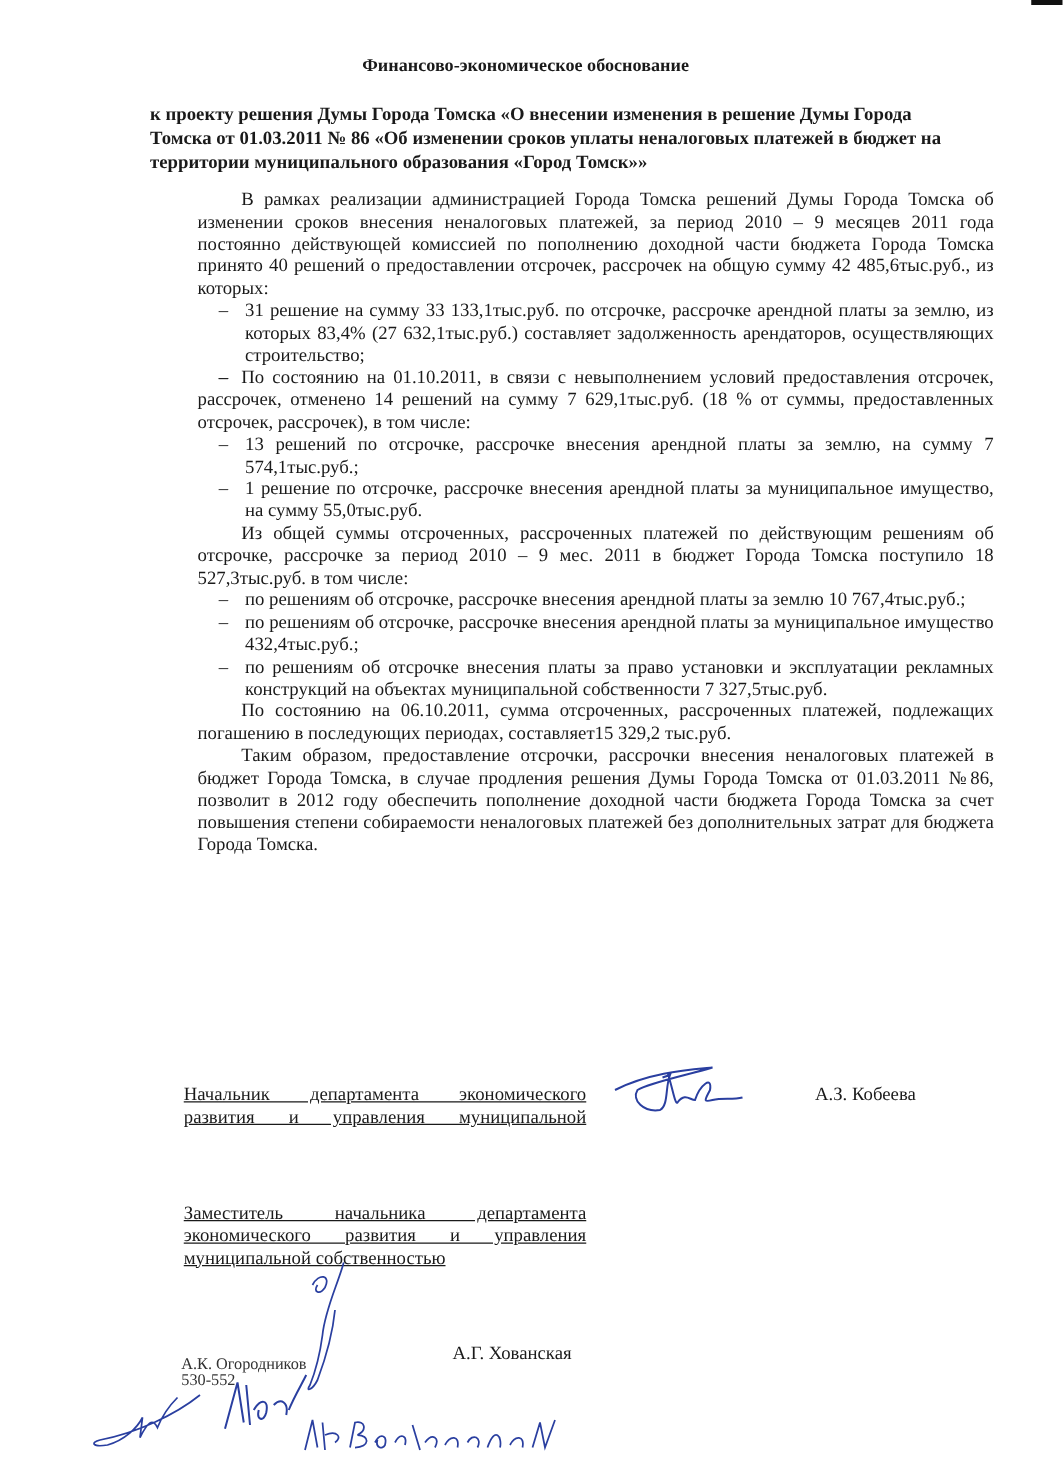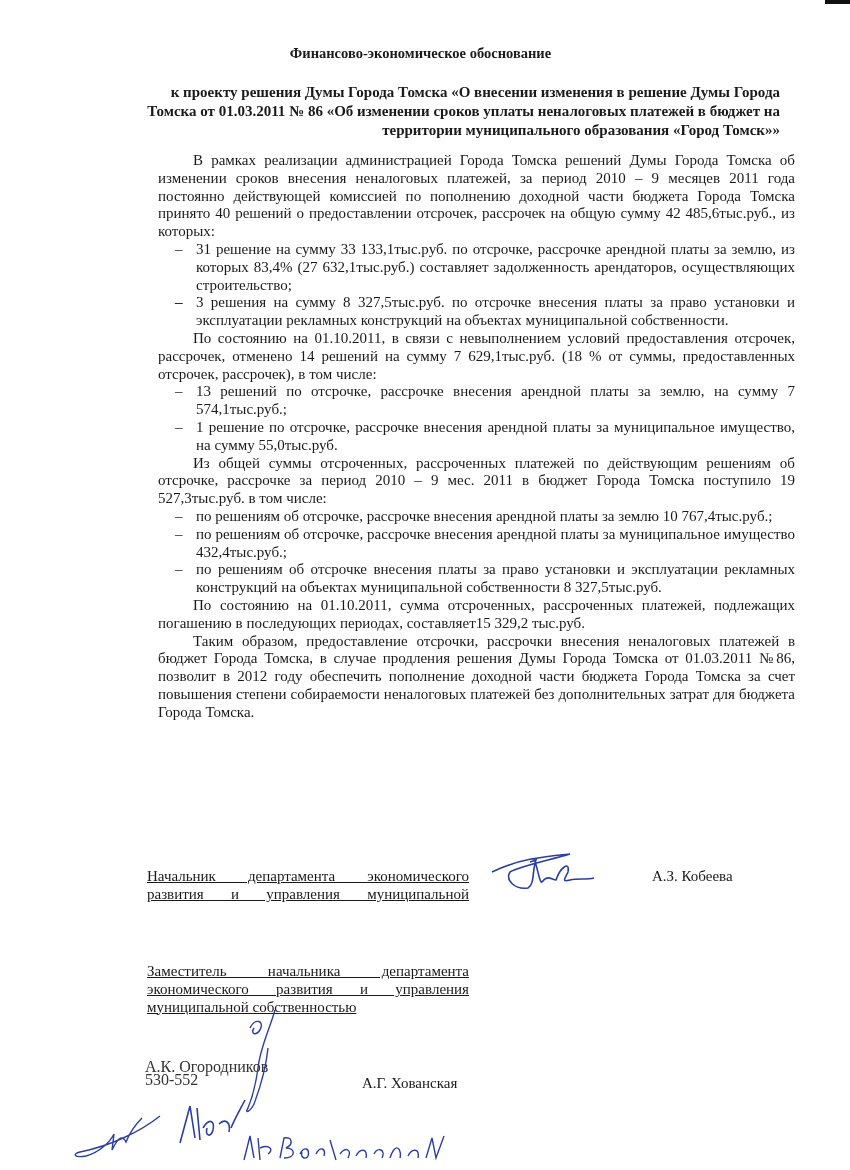--- a/index.html
+++ b/index.html
@@ -1,61 +1,61 @@
 <!DOCTYPE html>
 <html><head>
 <meta charset="utf-8">
 <style>
   html, body { margin: 0; padding: 0; background: #ffffff; }
   body { width: 850px; height: 1170px; position: relative; overflow: hidden;
          font-family: "Liberation Serif", "DejaVu Serif", serif; color: #1a1a1a; }
   .corner-mark { position: absolute; top: 0; left: 825px; width: 25px; height: 4px; background: #111; }
   .title-main { position: absolute; top: 45px; left: 0; width: 841px; text-align: center;
                 font-weight: bold; font-size: 14.5px; }
-  .title-sub { position: absolute; top: 83px; left: 120px; width: 660px; text-align: right;
+  .title-sub { position: absolute; top: 83px; left: 120px; width: 660px; text-align: left;
                font-weight: bold; font-size: 15px; line-height: 19px; }
   .body-text { position: absolute; top: 152px; left: 145px; width: 637px; font-size: 15px; line-height: 17.8px; margin-left: 13px; }
   .para { text-indent: 35px; text-align: justify; margin: 0; }
   .list { margin: 0; padding: 0; list-style: none; }
   .list li { position: relative; padding-left: 38px; text-align: justify; }
   .list li .dash { position: absolute; left: 17px; top: 0; }
   .sig-block { position: absolute; font-size: 15px; line-height: 17.8px; }
   .sig-title { text-align: justify; text-align-last: justify; text-decoration: underline; }
   .sig-title .last { text-align-last: left; display: block; }
   .sig-name { position: absolute; font-size: 15px; }
-  .contact { position: absolute; left: 145px; top: 1060px; font-size: 16px; line-height: 13px; color: #333; }
+  .contact { position: absolute; left: 145px; top: 1084px; font-size: 13px; line-height: 13px; color: #333; }
   svg.sig { position: absolute; overflow: visible; }
 </style>
 </head>
 <body>
 
 <div class="corner-mark"></div>
 
 <div class="title-main">Финансово-экономическое обоснование</div>
 <div class="title-sub">к проекту решения Думы Города Томска «О внесении изменения в решение Думы Города Томска от 01.03.2011 № 86 «Об изменении сроков уплаты неналоговых платежей в бюджет на территории муниципального образования «Город Томск»»</div>
 
 <div class="body-text">
   <p class="para">В рамках реализации администрацией Города Томска решений Думы Города Томска об изменении сроков внесения неналоговых платежей, за период 2010 – 9 месяцев 2011 года постоянно действующей комиссией по пополнению доходной части бюджета Города Томска принято 40 решений о предоставлении отсрочек, рассрочек на общую сумму 42 485,6тыс.руб., из которых:</p>
   <ul class="list">
     <li><span class="dash">–</span><span>31 решение на сумму 33 133,1тыс.руб. по отсрочке, рассрочке арендной платы за землю, из которых 83,4% (27 632,1тыс.руб.) составляет задолженность арендаторов, осуществляющих строительство;</span></li>
     <li><span class="dash">–</span></li>
-    <li><span class="dash">–</span><span>3 решения на сумму 8 327,5тыс.руб. по отсрочке внесения платы за право установки и эксплуатации рекламных конструкций на объектах муниципальной собственности.</span></li>
+    <li><span class="dash">–</span></li>
   </ul>
   <p class="para">По состоянию на 01.10.2011, в связи с невыполнением условий предоставления отсрочек, рассрочек, отменено 14 решений на сумму 7 629,1тыс.руб. (18 % от суммы, предоставленных отсрочек, рассрочек), в том числе:</p>
   <ul class="list">
     <li><span class="dash">–</span><span>13 решений по отсрочке, рассрочке внесения арендной платы за землю, на сумму 7 574,1тыс.руб.;</span></li>
     <li><span class="dash">–</span><span>1 решение по отсрочке, рассрочке внесения арендной платы за муниципальное имущество, на сумму 55,0тыс.руб.</span></li>
   </ul>
-  <p class="para">Из общей суммы отсроченных, рассроченных платежей по действующим решениям об отсрочке, рассрочке за период 2010 – 9 мес. 2011 в бюджет Города Томска поступило 19 527,3тыс.руб. в том числе:</p>
+  <p class="para">Из общей суммы отсроченных, рассроченных платежей по действующим решениям об отсрочке, рассрочке за период 2010 – 9 мес. 2011 в бюджет Города Томска поступило 18 527,3тыс.руб. в том числе:</p>
   <ul class="list">
     <li><span class="dash">–</span><span>по решениям об отсрочке, рассрочке внесения арендной платы за землю 10 767,4тыс.руб.;</span></li>
     <li><span class="dash">–</span><span>по решениям об отсрочке, рассрочке внесения арендной платы за муниципальное имущество 432,4тыс.руб.;</span></li>
-    <li><span class="dash">–</span><span>по решениям об отсрочке внесения платы за право установки и эксплуатации рекламных конструкций на объектах муниципальной собственности 8 327,5тыс.руб.</span></li>
+    <li><span class="dash">–</span><span>по решениям об отсрочке внесения платы за право установки и эксплуатации рекламных конструкций на объектах муниципальной собственности 7 327,5тыс.руб.</span></li>
   </ul>
-  <p class="para">По состоянию на 01.10.2011, сумма отсроченных, рассроченных платежей, подлежащих погашению в последующих периодах, составляет15 329,2 тыс.руб.</p>
+  <p class="para">По состоянию на 06.10.2011, сумма отсроченных, рассроченных платежей, подлежащих погашению в последующих периодах, составляет15 329,2 тыс.руб.</p>
   <p class="para">Таким образом, предоставление отсрочки, рассрочки внесения неналоговых платежей в бюджет Города Томска, в случае продления решения Думы Города Томска от 01.03.2011 №86, позволит в 2012 году обеспечить пополнение доходной части бюджета Города Томска за счет повышения степени собираемости неналоговых платежей без дополнительных затрат для бюджета Города Томска.</p>
 </div>
 
 <div class="sig-block" style="left:147px; top:868px; width:322px;">
   <div class="sig-title">
     <span>Начальник департамента экономического развития и управления муниципальной</span>
   </div>
 </div>
 <svg class="sig" style="left:490px; top:850px;" width="110" height="45" viewBox="0 0 110 45">
   <path d="M2 22 C 30 8, 60 6, 80 4 C 60 10, 30 16, 20 22 C 15 30, 25 40, 38 38 C 45 34, 42 20, 46 10 L 40 12 M 44 8 C 48 20, 50 34, 52 32 C 58 24, 62 30, 66 30 C 70 18, 80 10, 78 22 C 74 30, 72 32, 80 30 C 88 28, 96 30, 104 28" fill="none" stroke="#2a3fa0" stroke-width="1.6"></path>

